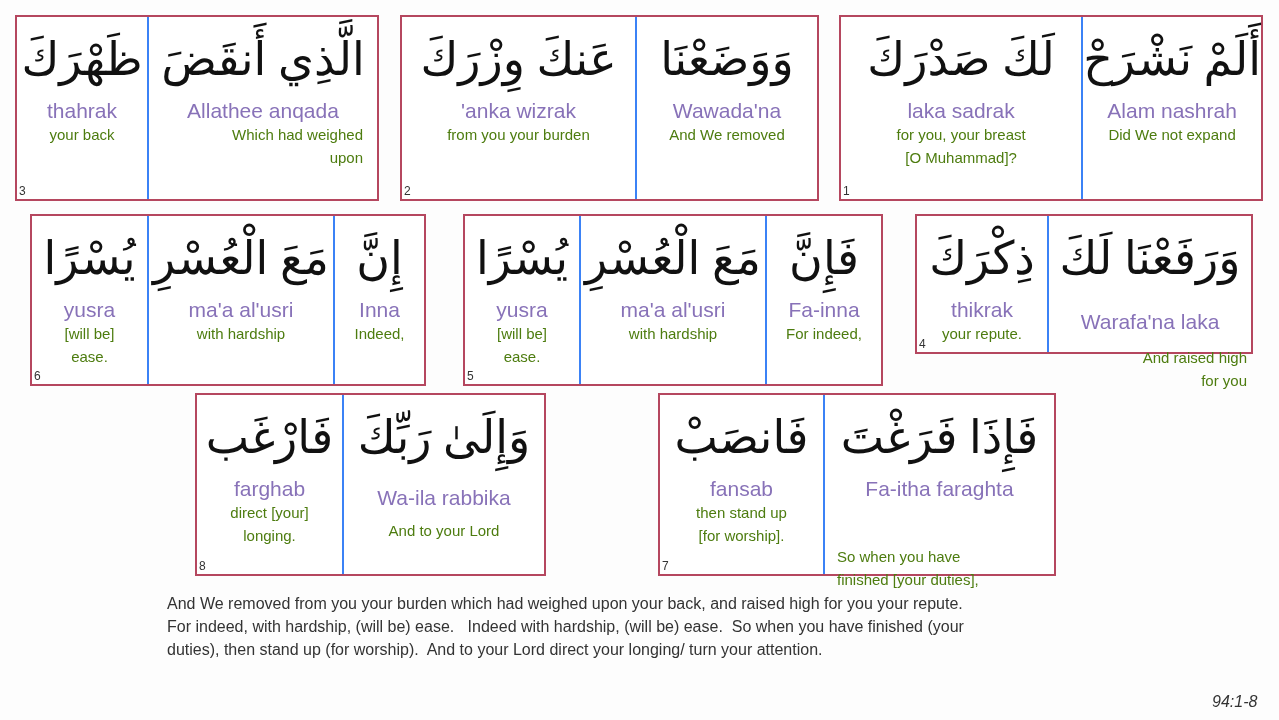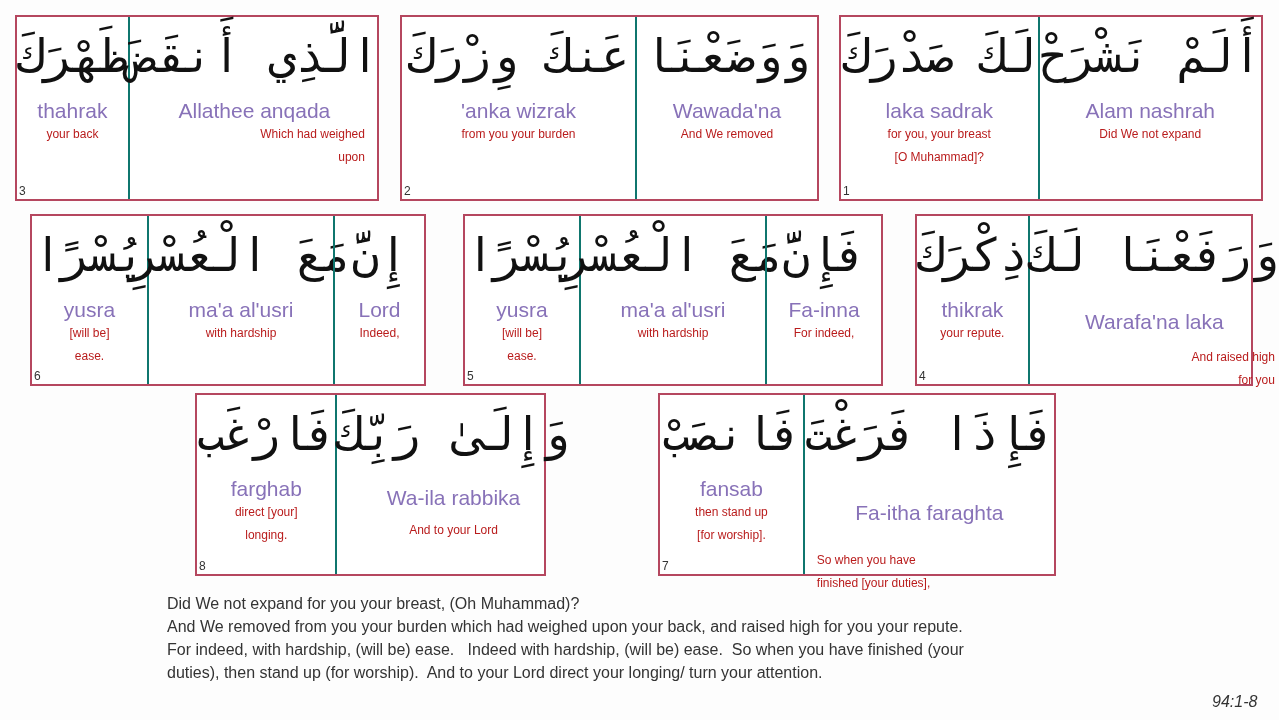--- a/index.html
+++ b/index.html
@@ -11,46 +11,46 @@
     .verse-box {
       position:absolute;
       border:2px solid #b5475f;
       box-sizing:border-box;
       display:flex;
       flex-direction:row;
       background:#ffffff;
     }
     .cell {
       position:relative;
-      border-left:2px solid #0f766e;
+      border-left:2px solid #3b82f6;
       box-sizing:border-box;
       display:flex;
       flex-direction:column;
       align-items:center;
       padding-top:4px;
     }
     .cell:first-child { border-left:none; }
     .arabic {
-      font-family:Liberation Mono, monospace;
+      font-family:Liberation Serif, serif;
       font-size:46px;
       line-height:78px;
       color:#111;
       direction:rtl;
       white-space:nowrap;
     }
     .translit {
       font-size:21px;
       line-height:24px;
       color:#8872b8;
       white-space:nowrap;
     }
     .meaning {
-      font-size:12px;
+      font-size:15px;
       line-height:23px;
-      color:#b91c1c;
+      color:#4d7c0f;
       text-align:center;
       white-space:pre-line;
     }
     .meaning.right { align-self:stretch; text-align:left; padding-left:8px; }
     .verse-num {
       position:absolute; left:2px; bottom:1px;
       font-size:12px; color:#333;
     }
     .translation {
       position:absolute; left:167px; top:592px; width:1020px;
@@ -117,21 +117,21 @@
 ease.</div>
     <span class="verse-num">6</span>
   </div>
   <div class="cell" style="width:186px;">
     <div class="arabic">مَعَ الْعُسْرِ</div>
     <div class="translit">ma'a al'usri</div>
     <div class="meaning">with hardship</div>
   </div>
   <div class="cell" style="flex:1;">
     <div class="arabic">إِنَّ</div>
-    <div class="translit">Lord</div>
+    <div class="translit">Inna</div>
     <div class="meaning">Indeed,</div>
   </div>
 </div>
 
 <div class="verse-box" style="left:463px;top:214px;width:420px;height:172px;">
   <div class="cell" style="width:114px;">
     <div class="arabic">يُسْرًا</div>
     <div class="translit">yusra</div>
     <div class="meaning">[will be]
 ease.</div>
@@ -142,21 +142,21 @@
     <div class="translit">ma'a al'usri</div>
     <div class="meaning">with hardship</div>
   </div>
   <div class="cell" style="flex:1;">
     <div class="arabic">فَإِنَّ</div>
     <div class="translit">Fa-inna</div>
     <div class="meaning">For indeed,</div>
   </div>
 </div>
 
-<div class="verse-box" style="left:915px;top:214px;width:338px;height:172px;">
+<div class="verse-box" style="left:915px;top:214px;width:338px;height:140px;">
   <div class="cell" style="width:130px;">
     <div class="arabic">ذِكْرَكَ</div>
     <div class="translit">thikrak</div>
     <div class="meaning">your repute.</div>
     <span class="verse-num">4</span>
   </div>
   <div class="cell" style="flex:1;gap:12px;">
     <div class="arabic">وَرَفَعْنَا لَكَ</div>
     <div class="translit">Warafa'na laka</div>
     <div class="meaning" style="align-self:stretch;text-align:right;padding-right:4px;">And raised high
@@ -180,28 +180,27 @@
 </div>
 
 <div class="verse-box" style="left:658px;top:393px;width:398px;height:183px;">
   <div class="cell" style="width:163px;">
     <div class="arabic">فَانصَبْ</div>
     <div class="translit">fansab</div>
     <div class="meaning">then stand up
 [for worship].</div>
     <span class="verse-num">7</span>
   </div>
-  <div class="cell" style="flex:1;gap:24px;">
+  <div class="cell" style="flex:1;">
     <div class="arabic">فَإِذَا فَرَغْتَ</div>
     <div class="translit">Fa-itha faraghta</div>
-    <div class="meaning right" style="padding-left:12px;">So when you have
+    <div class="meaning right" style="padding-left:12px;margin-top:44px;">So when you have
 finished [your duties],</div>
   </div>
 </div>
 
 <div class="translation">
-  <p>Did We not expand for you your breast, (Oh Muhammad)?</p>
   <p>And We removed from you your burden which had weighed upon your back, and raised high for you your repute.</p>
   <p style="white-space:pre;">For indeed, with hardship, (will be) ease.   Indeed with hardship, (will be) ease.  So when you have finished (your</p>
   <p style="white-space:pre;">duties), then stand up (for worship).  And to your Lord direct your longing/ turn your attention.</p>
 </div>
 
 <div class="ref">94:1-8</div>
 
 </body></html>

